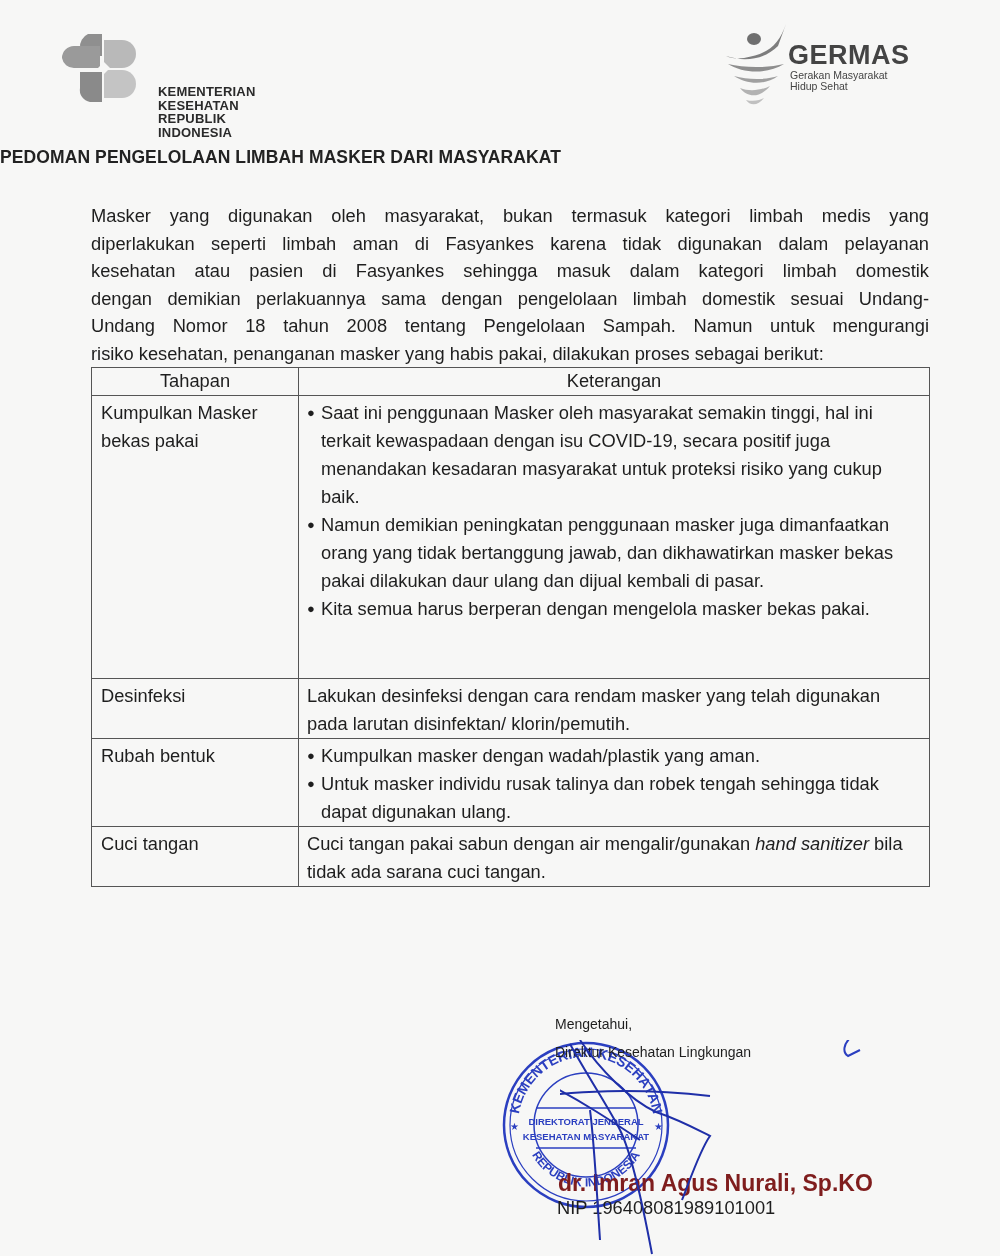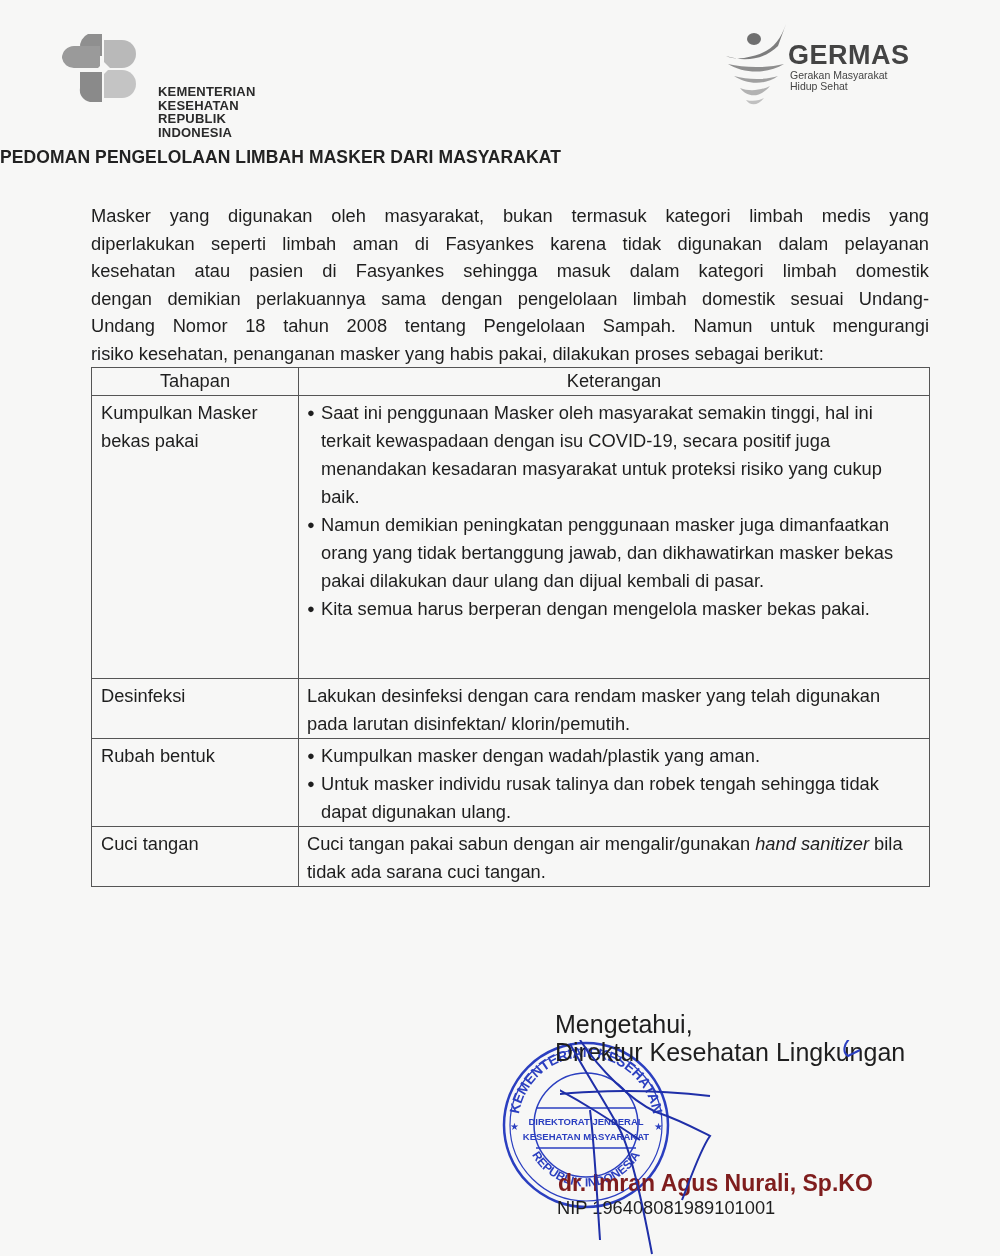--- a/index.html
+++ b/index.html
@@ -56,21 +56,21 @@
   .bullet { display: flex; }
   .bullet .dot { width: 14px; flex: none; font-size: 13px; line-height: 28px; text-align: left; }
   .bullet .txt { flex: 1; }
   .row1 td { height: 279px; margin-top: 24px; }
   .row2 td { height: 51px; }
   .row3 td { height: 83px; }
   .row4 td { height: 55px; }
   .row5 td { height: 53px; }
 
   
-  #sig-block { left: 555px; top: 1010px; font-size: 25px; color: #1e1e1e; line-height: 28px; }
+  #sig-block { left: 555px; top: 1010px; font-size: 14px; color: #1e1e1e; line-height: 28px; }
   #sig-name { left: 558px; top: 1170px; font-size: 23px; font-weight: bold; color: #7f1d1d; }
   #sig-nip { left: 557px; top: 1197px; font-size: 18.3px; color: #1e1e1e; }
   #stamp { left: 496px; top: 1030px; width: 180px; height: 180px; }
   #signature-scribble { left: 560px; top: 1040px; width: 320px; height: 216px; }
 </style>
 </head>
 <body>
 
 <svg id="kemenkes-logo" class="abs" viewBox="0 0 92 78">
   <path d="M30 4 h14 v22 h-22 v-8 a14 14 0 0 1 8 -14z" fill="#8f8f8f"></path>

